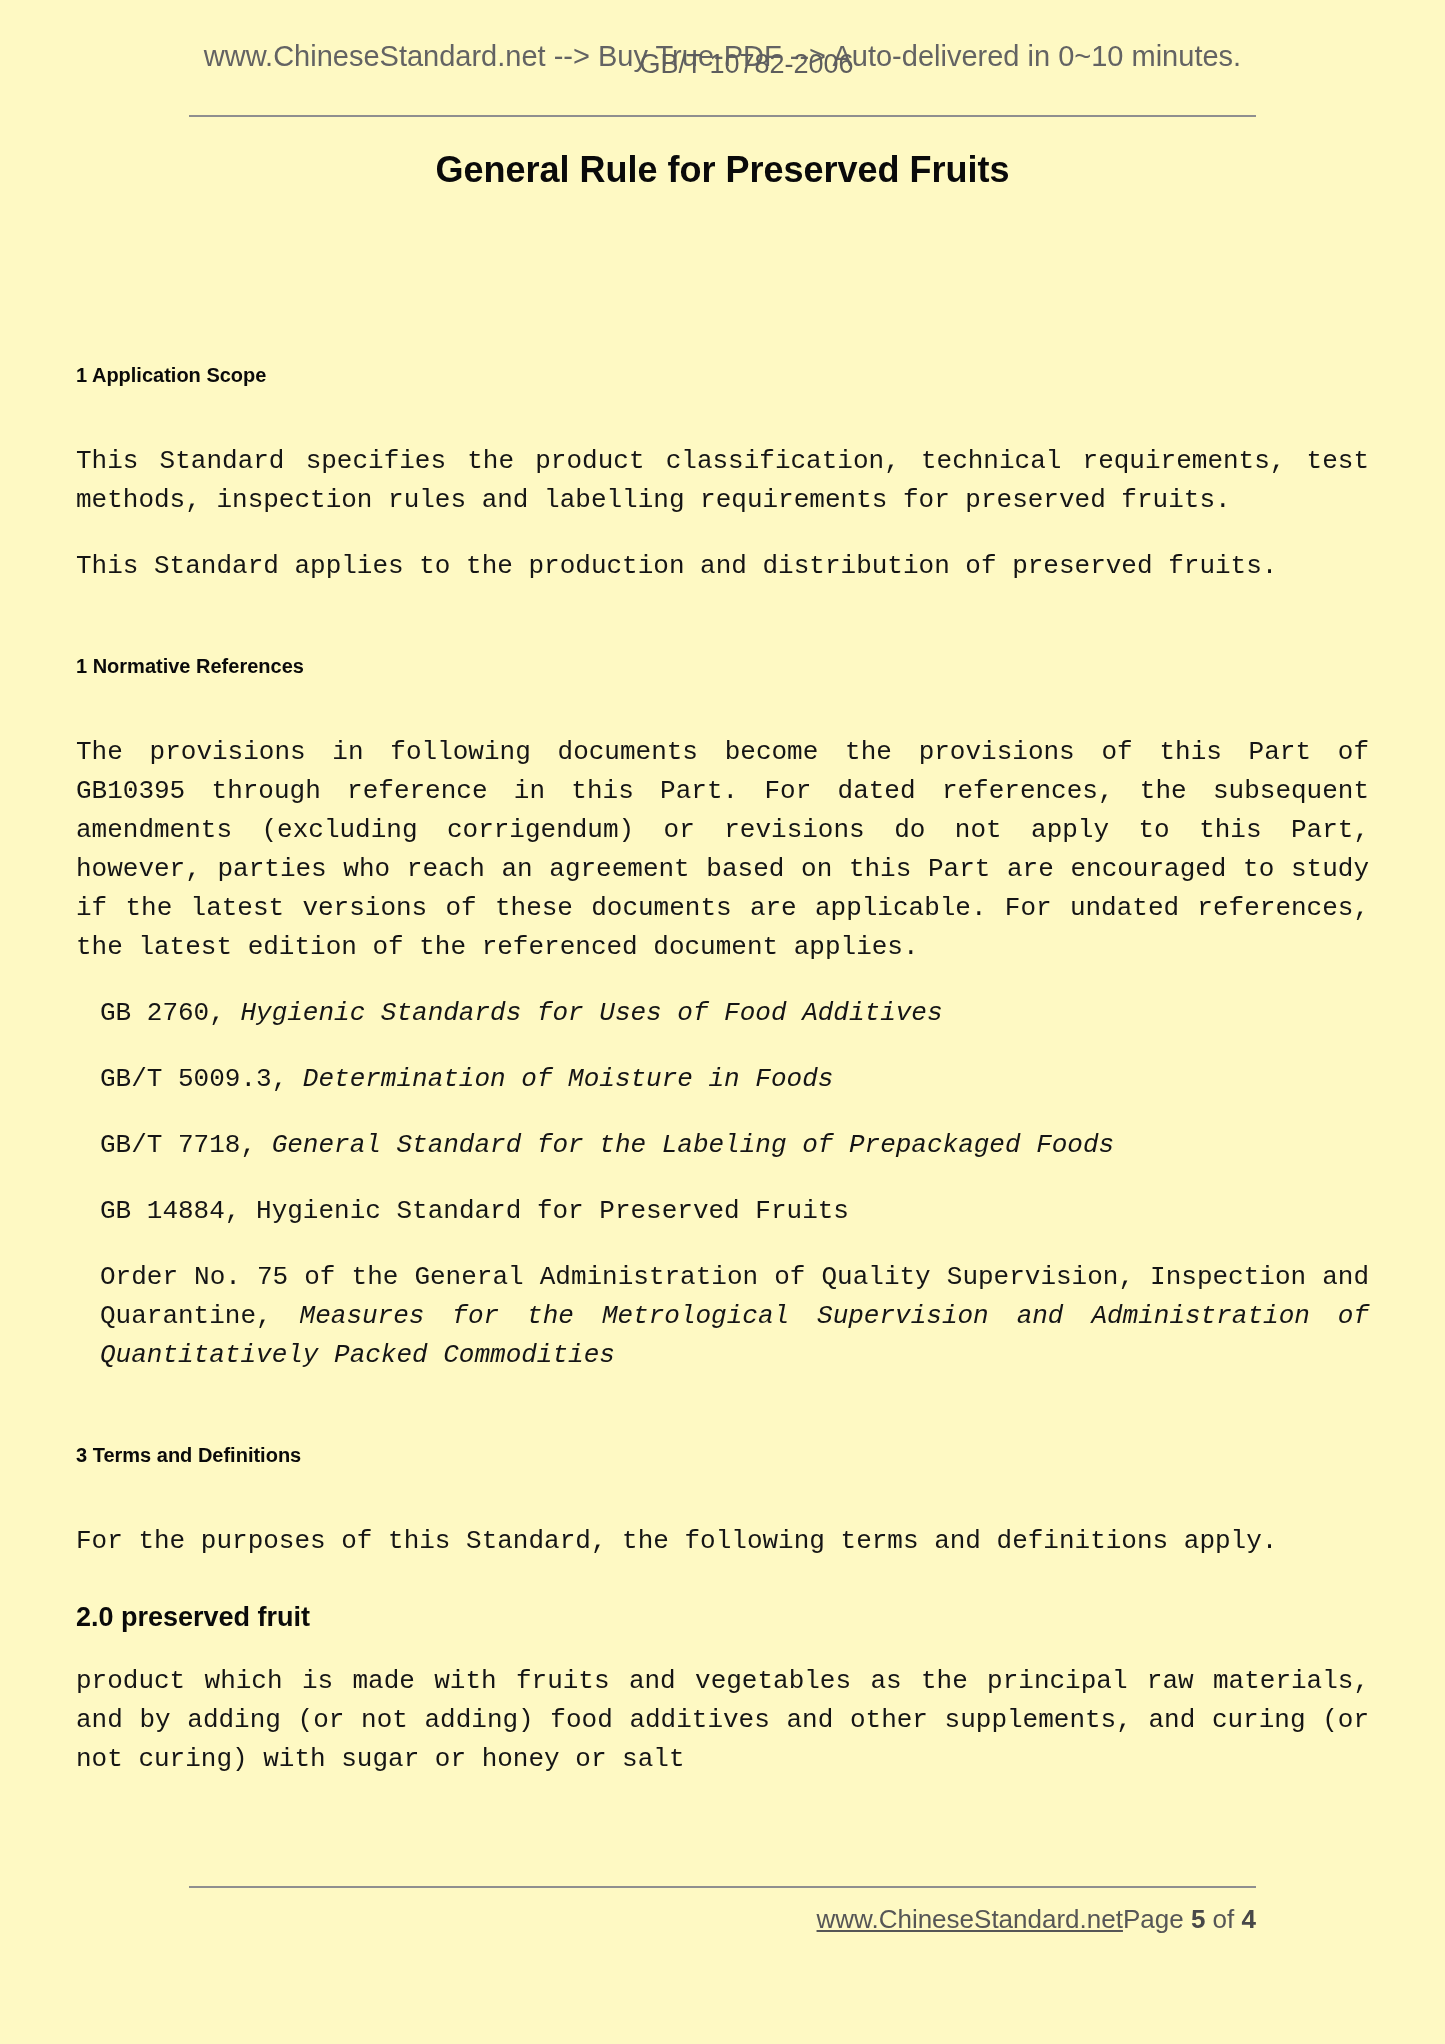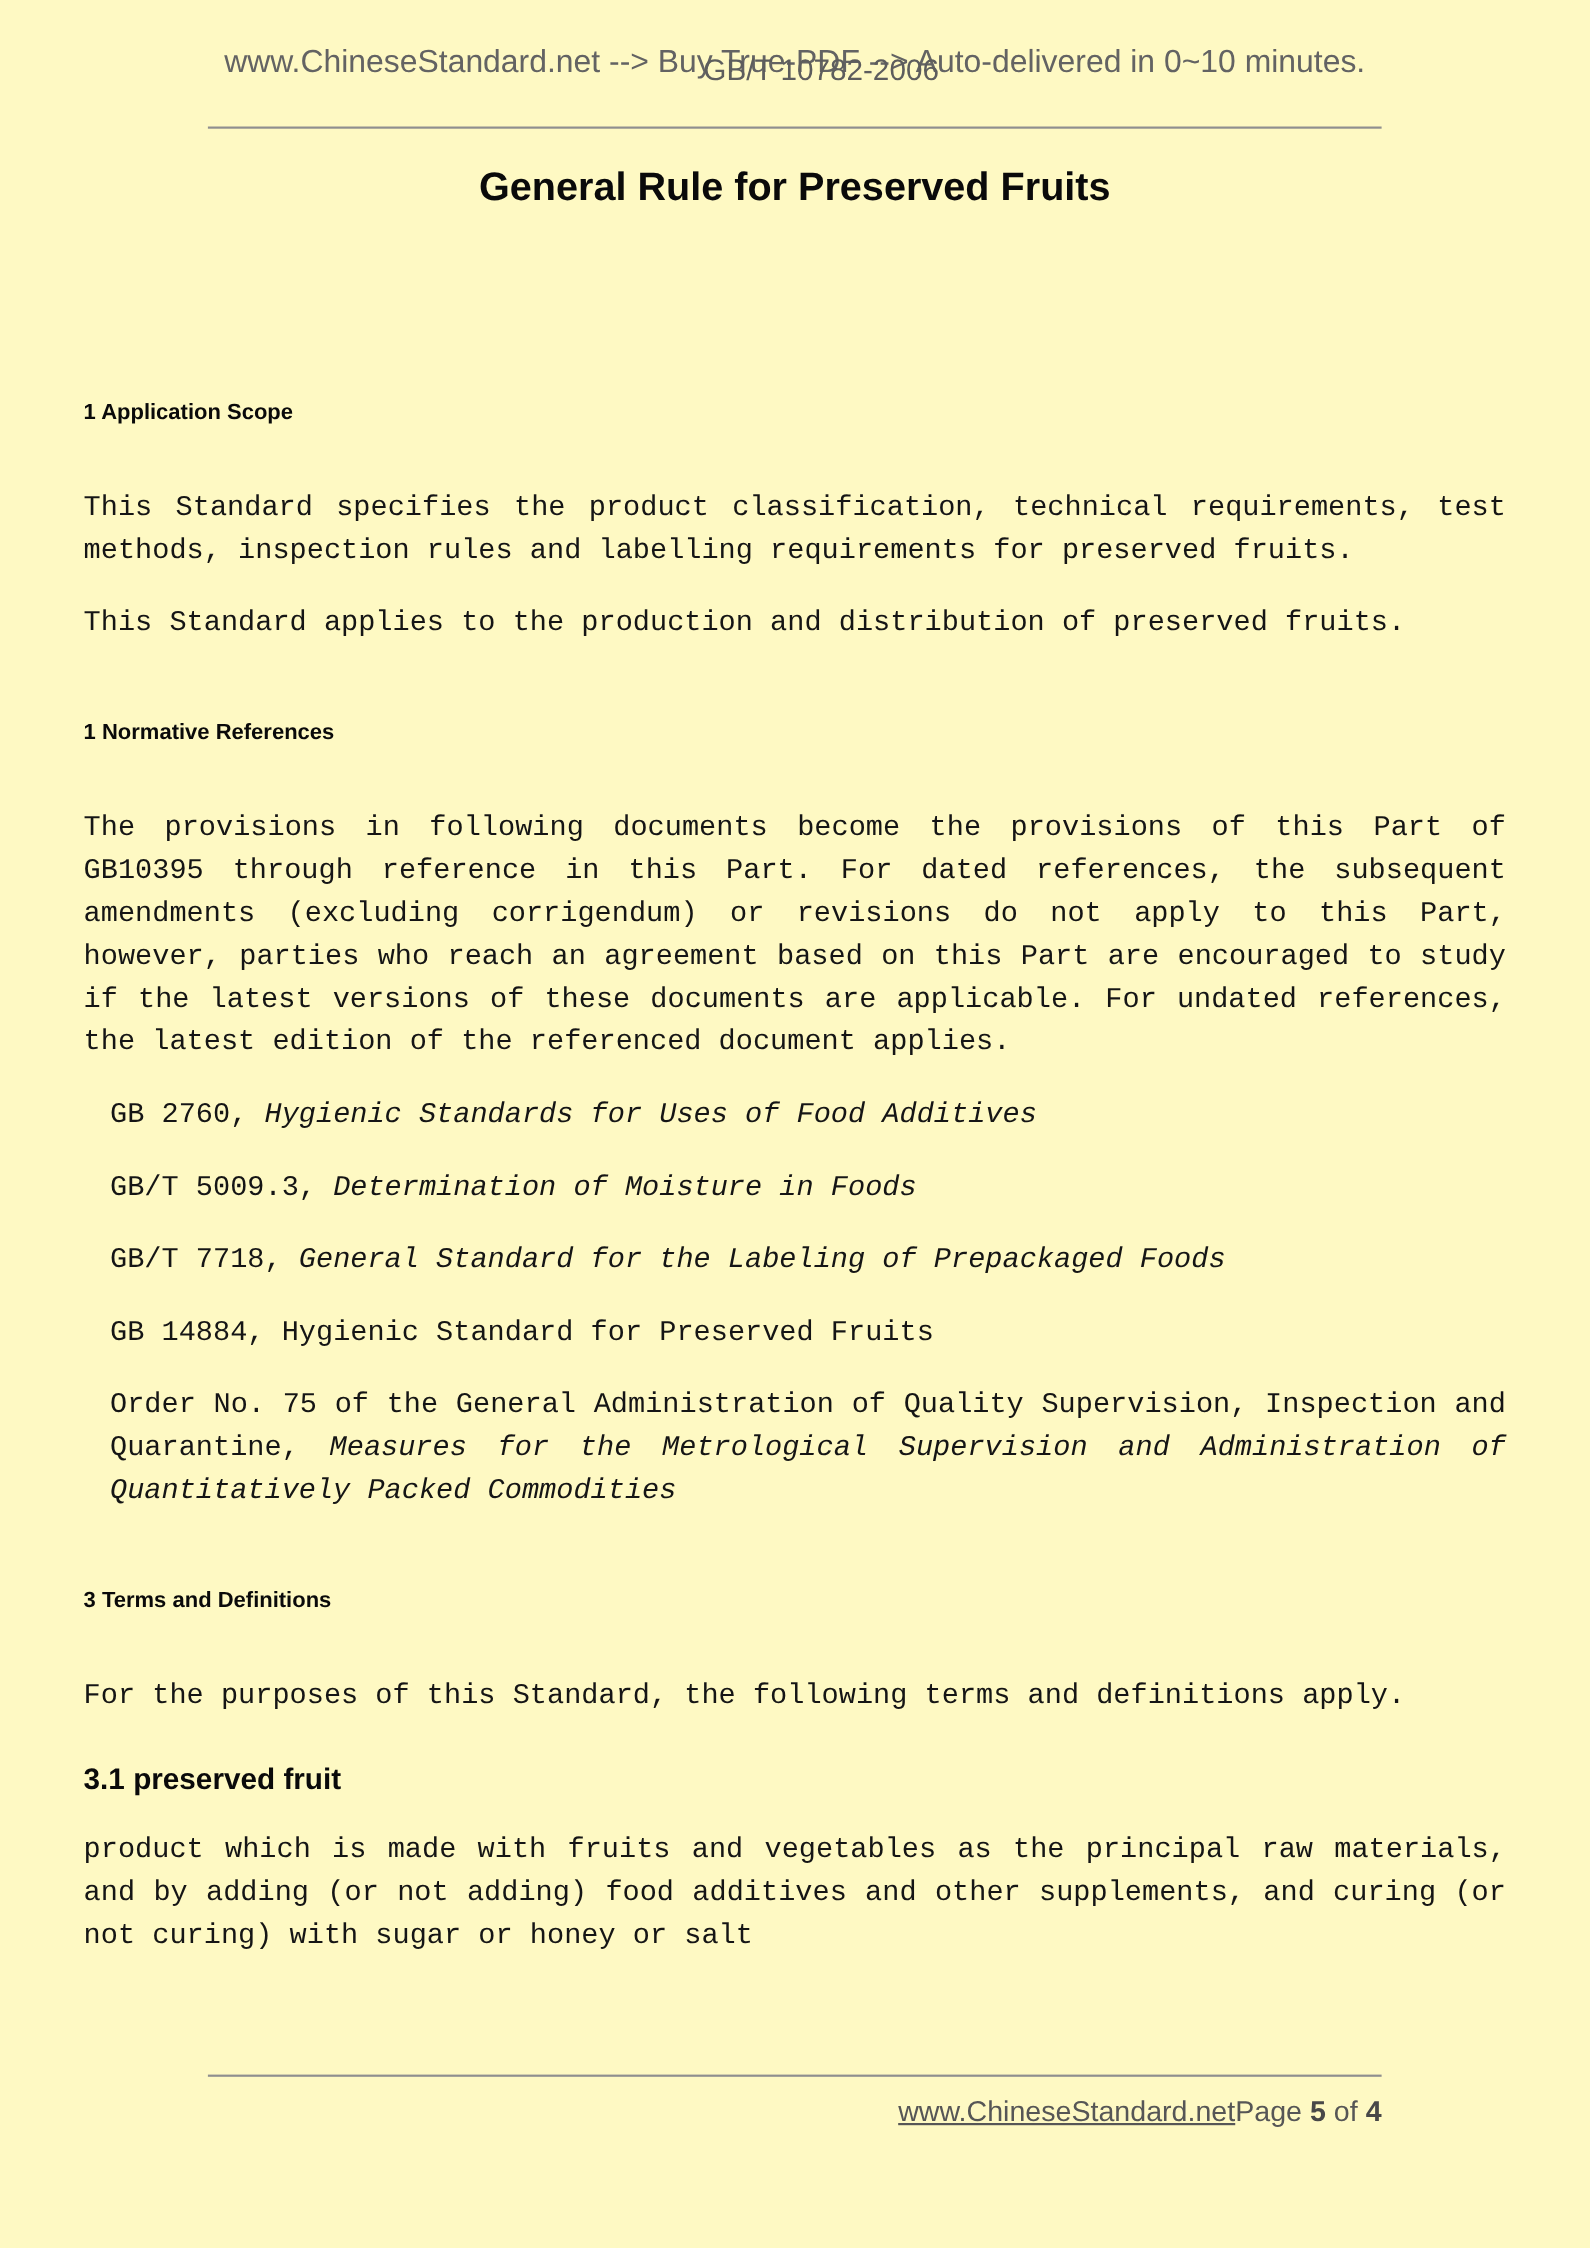--- a/index.html
+++ b/index.html
@@ -119,21 +119,21 @@
 
       <p class="body-p ref">
         <span>Order No. 75 of the General Administration of Quality Supervision, Inspection and Quarantine,</span>
         <span class="it">Measures for the Metrological Supervision and Administration of Quantitatively Packed Commodities</span>
       </p>
     </section>
 
     <section>
       <h2 class="sec-heading">3 Terms and Definitions</h2>
       <p class="body-p">For the purposes of this Standard, the following terms and definitions apply.</p>
-      <h3 class="term-heading">3.1 preserved fruit</h3>
+      <h3 class="term-heading">2.0 preserved fruit</h3>
       <p class="body-p">product which is made with fruits and vegetables as the principal raw materials, and by adding (or not adding) food additives and other supplements, and curing (or not curing) with sugar or honey or salt</p>
     </section>
 
   </main>
 
   <footer class="page-footer">
     <a class="site-link">www.ChineseStandard.net</a>
     <div class="page-indicator">
       <span>Page</span>
       <b>5</b>

